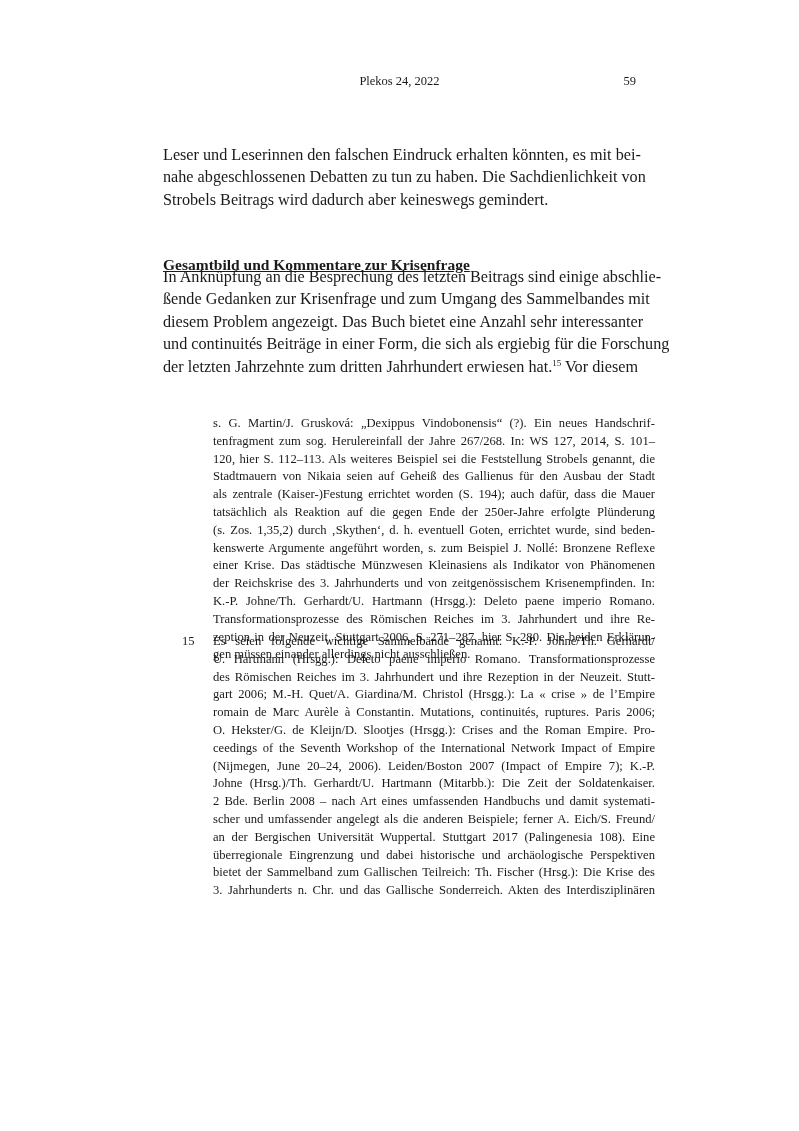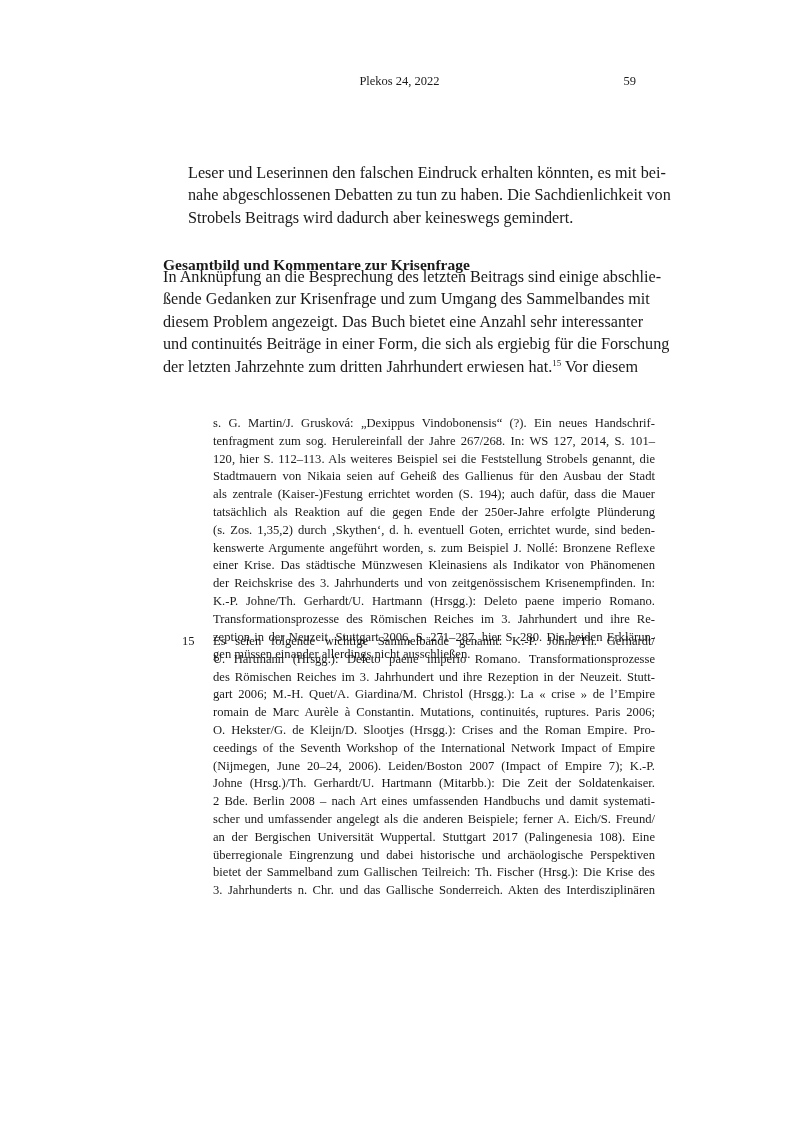--- a/index.html
+++ b/index.html
@@ -4,23 +4,23 @@
 <style>
   html, body { margin:0; padding:0; background:#ffffff; }
   body { width:799px; height:1131px; position:relative; overflow:hidden;
          font-family:"Liberation Serif","DejaVu Serif",serif; color:#1a1a1a; }
   .running-head { position:absolute; top:74px; left:163px; width:473px; height:20px;
                   font-size:12.5px; }
   .journal { position:absolute; left:0; width:100%; text-align:center; }
   .pageno { position:absolute; right:0; }
   .body { position:absolute; left:163px; width:473px; font-size:16.2px; line-height:22.4px;
           text-align:justify; hyphens:manual; }
-  .p1 { top:162px;margin-left:25px; }
+  .p1 { top:144px; }
   .heading { position:absolute; left:163px; top:255px; width:473px; font-size:15.5px;
-             font-weight:bold; line-height:20px; }
+             font-weight:bold; line-height:20px;text-decoration:underline; }
   .p2 { top:266px; }
   .line { display:block; text-align:justify; text-align-last:justify; white-space:nowrap; }
   .line.last { text-align-last:left; }
   sup { font-size:9px; line-height:0; vertical-align:super; }
   .fn-area { position:absolute; left:163px; width:473px; font-size:12.6px; line-height:17.8px;margin-left:19px; }
   .fn-cont { top:415px; }
   .fn15 { top:633px; }
   .fn-body { margin-left:31px; }
   .fn-num { position:absolute; left:0; top:0; }
   .fn-line { display:block; text-align:justify; text-align-last:justify; white-space:nowrap; }

